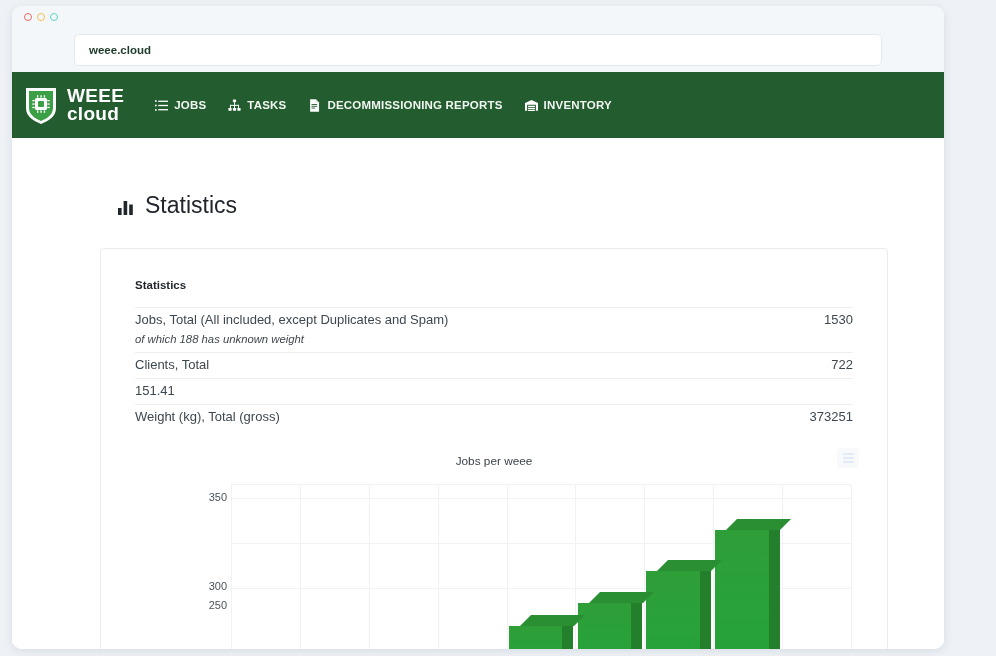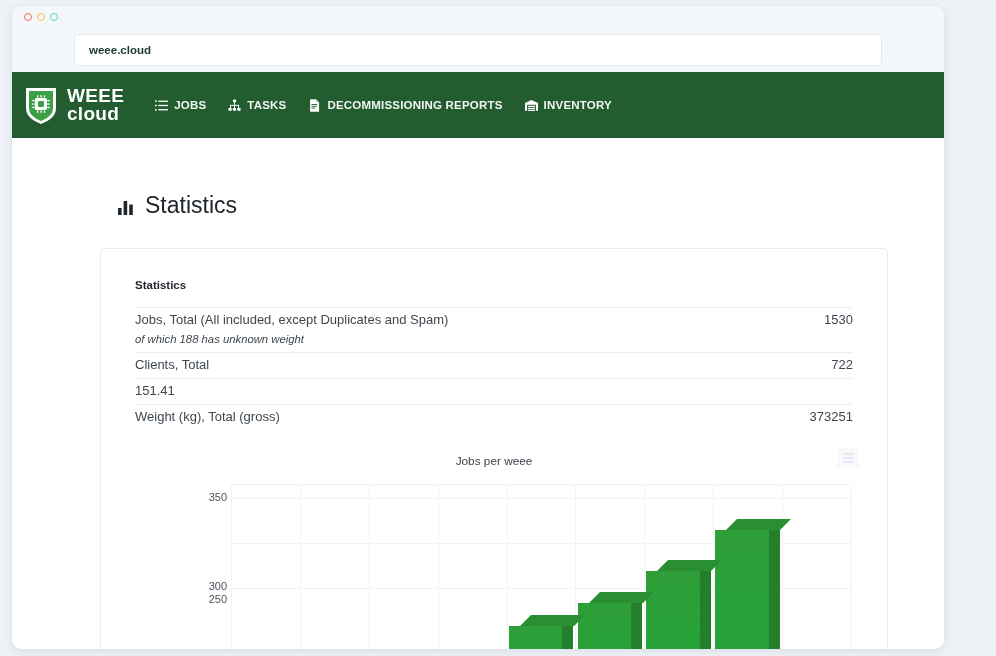--- a/index.html
+++ b/index.html
@@ -352,21 +352,21 @@
 
           <div id="chart-menu-btn">
             <i></i>
               <i></i>
               <i></i>
           </div>
 
           <div id="plot">
 
             <div id="ytick-col">
-                <div class="ytick" style="top: 115px;">250</div>
+                <div class="ytick" style="top: 121px;">250</div>
                 <div class="ytick" style="top: 58px; margin-top: 44px;">300</div>
                 <div class="ytick" style="top: 13.4651px;">350</div>
               </div>
             <div id="grid">
                 <div class="hline" style="top: 103.233px;"></div>
                 <div class="hline" style="top: 58.3488px;"></div>
                 <div class="hline" style="top: 13.4651px;"></div>
                 <div class="vline" style="left: 0px;"></div>
                 <div class="vline" style="left: 69px;"></div>
                 <div class="vline" style="left: 138px;"></div>

